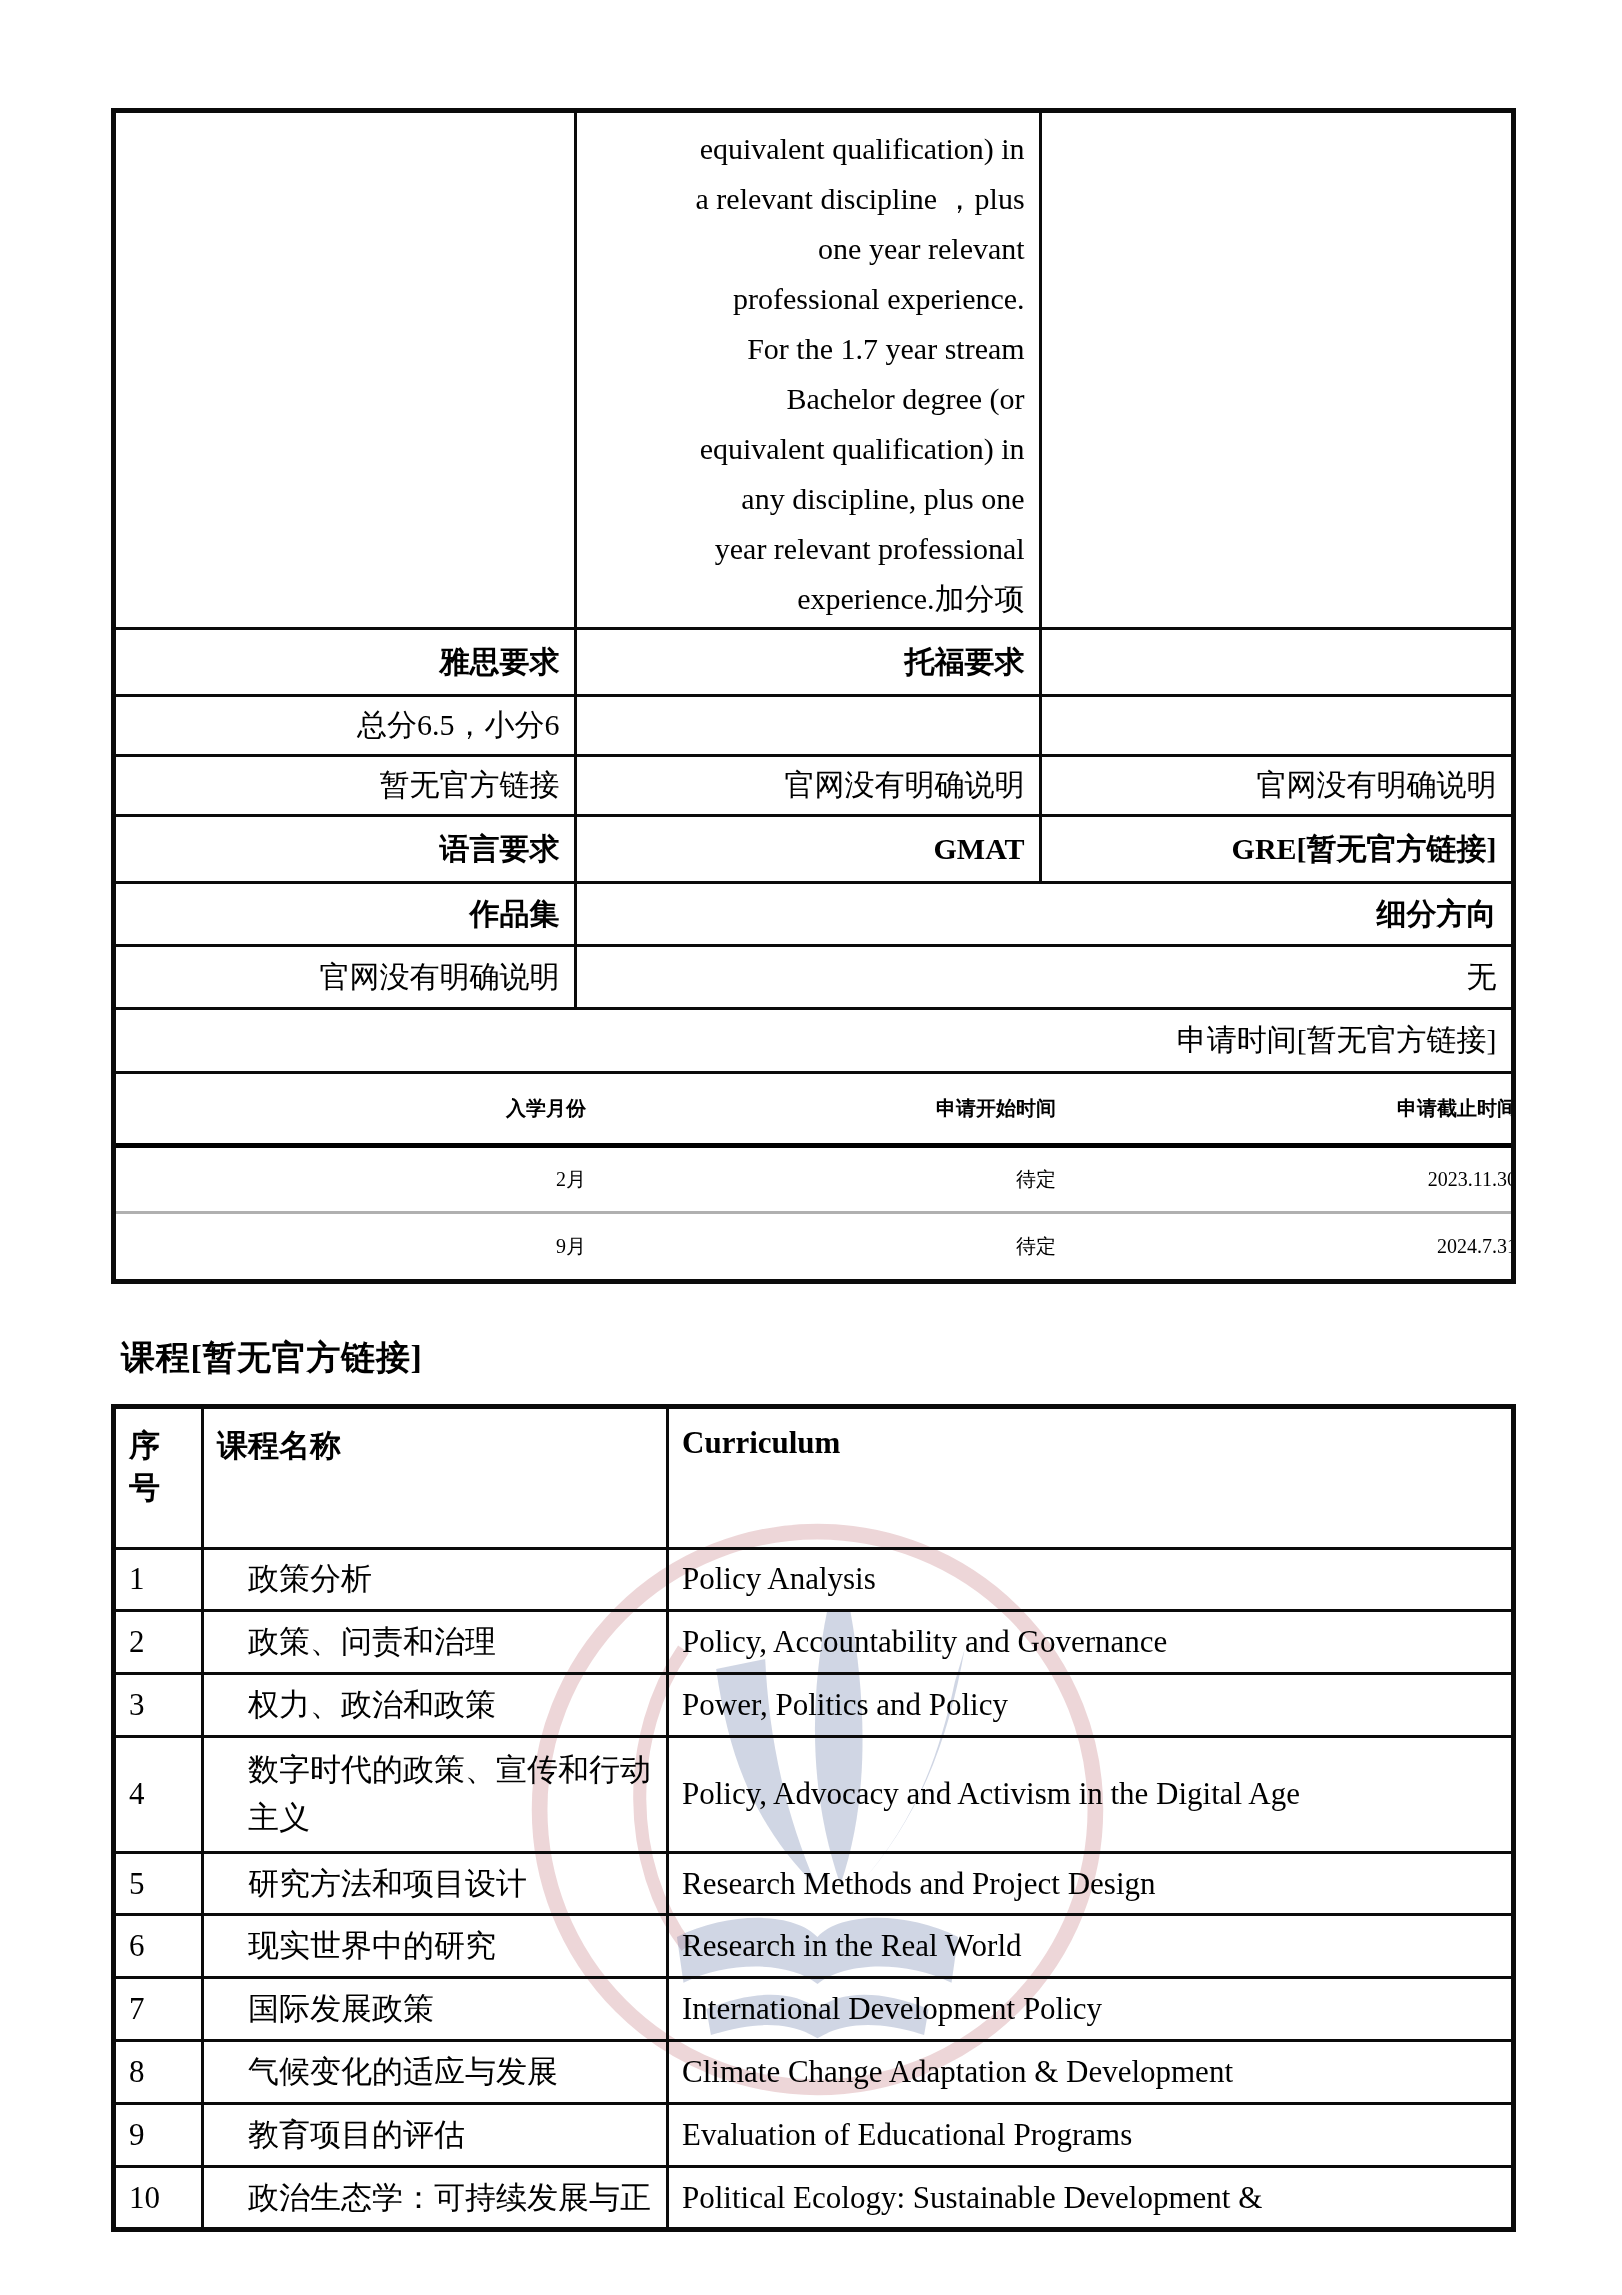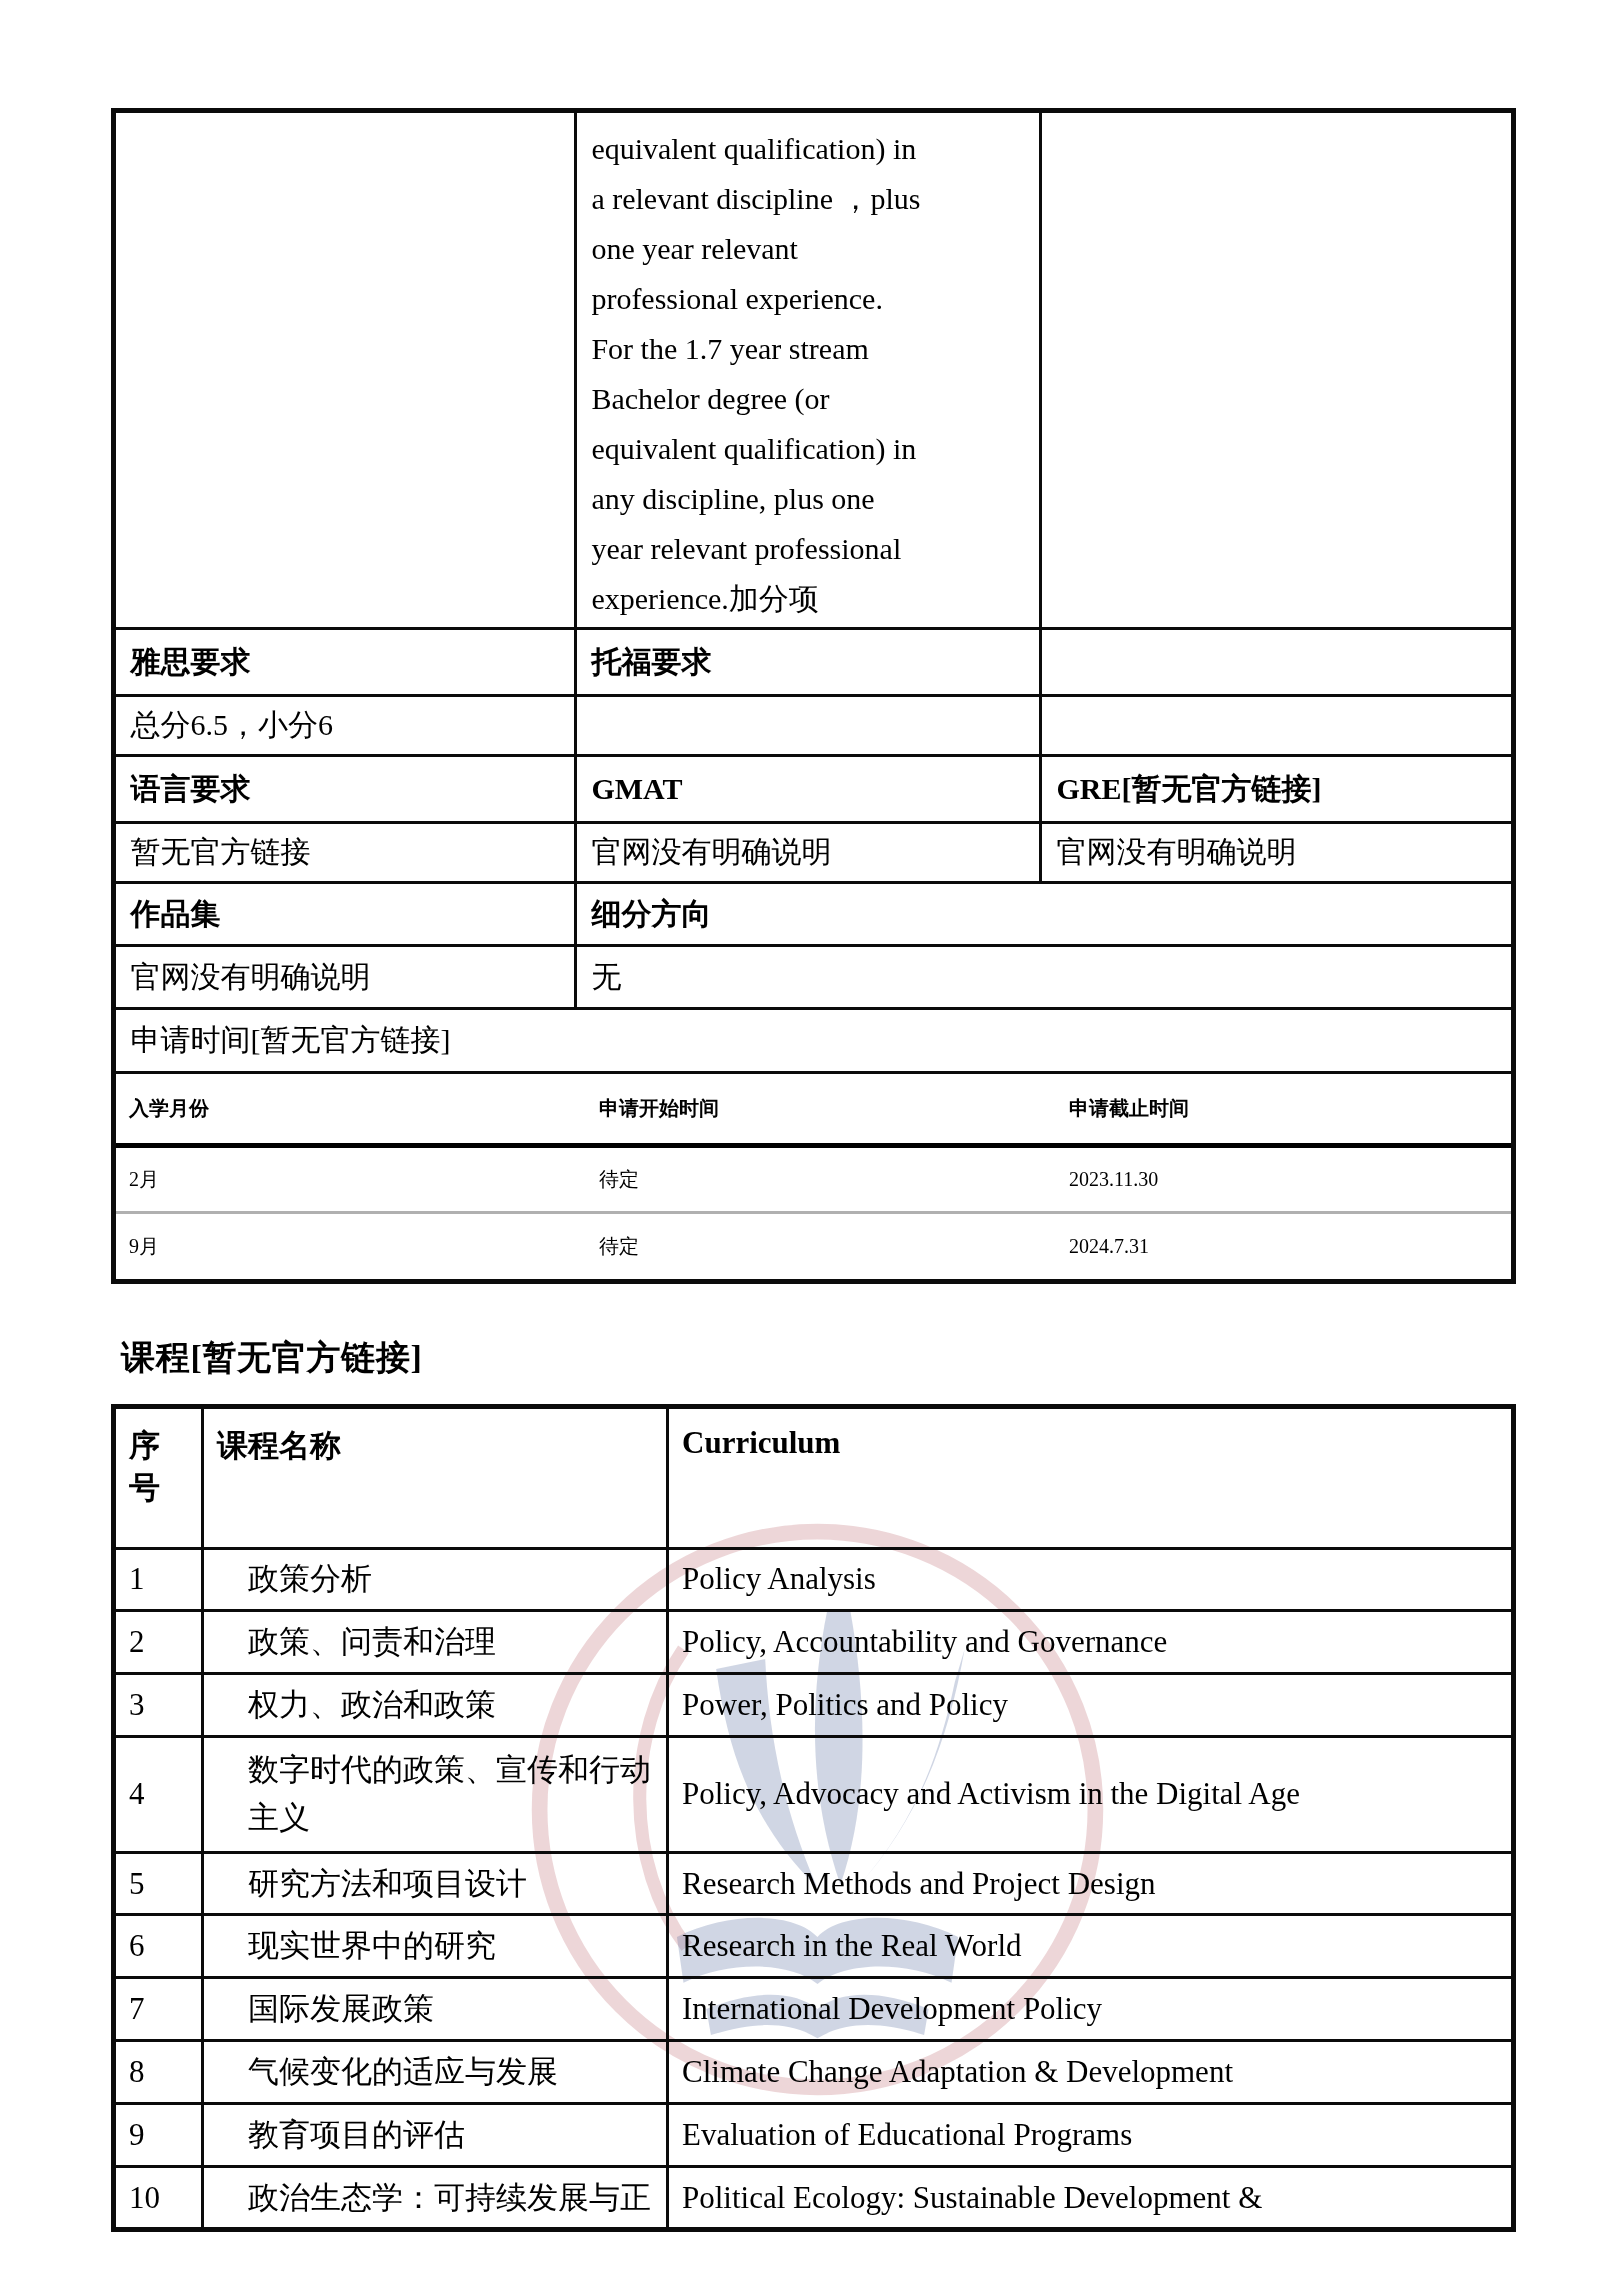--- a/index.html
+++ b/index.html
@@ -34,20 +34,21 @@
   table.t1 {
     position: absolute;
     left: 111px;
     top: 108px;
     width: 1400px;
     border-collapse: collapse;
     table-layout: fixed;
     z-index: 2;
     font-size: 30px;
     background: transparent;
+    text-align: right;
   }
   table.t1 > tbody > tr > td {
     border: 3.3px solid #0b0b0b;
     padding: 3.9px 14.4px;
     vertical-align: middle;
     background: transparent;
     overflow: hidden;
   }
   table.t1 { border: 5.9px solid #0b0b0b; }
   td.para-cell {
@@ -165,30 +166,30 @@
         <td class="bold">托福要求</td>
         <td></td>
       </tr>
 
       <tr style="height:60px;">
         <td>总分6.5，小分6</td>
         <td></td>
         <td></td>
       </tr>
 
+      <tr style="height:60px;">
+        <td>暂无官方链接</td>
+        <td>官网没有明确说明</td>
+        <td>官网没有明确说明</td>
+      </tr>
+
       <tr style="height:67px;">
         <td class="bold">语言要求</td>
         <td class="bold">GMAT</td>
         <td class="bold">GRE[暂无官方链接]</td>
-      </tr>
-
-      <tr style="height:60px;">
-        <td>暂无官方链接</td>
-        <td>官网没有明确说明</td>
-        <td>官网没有明确说明</td>
       </tr>
 
       <tr style="height:63px;">
         <td class="bold">作品集</td>
         <td class="bold" colspan="2">细分方向</td>
       </tr>
 
       <tr style="height:63px;">
         <td>官网没有明确说明</td>
         <td colspan="2">无</td>

